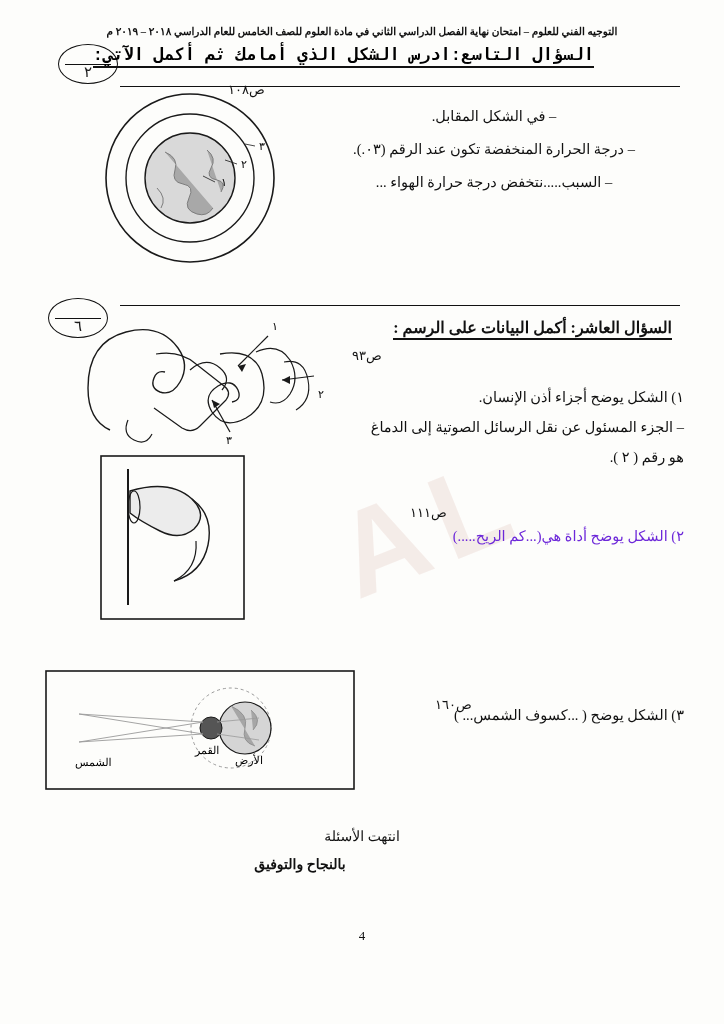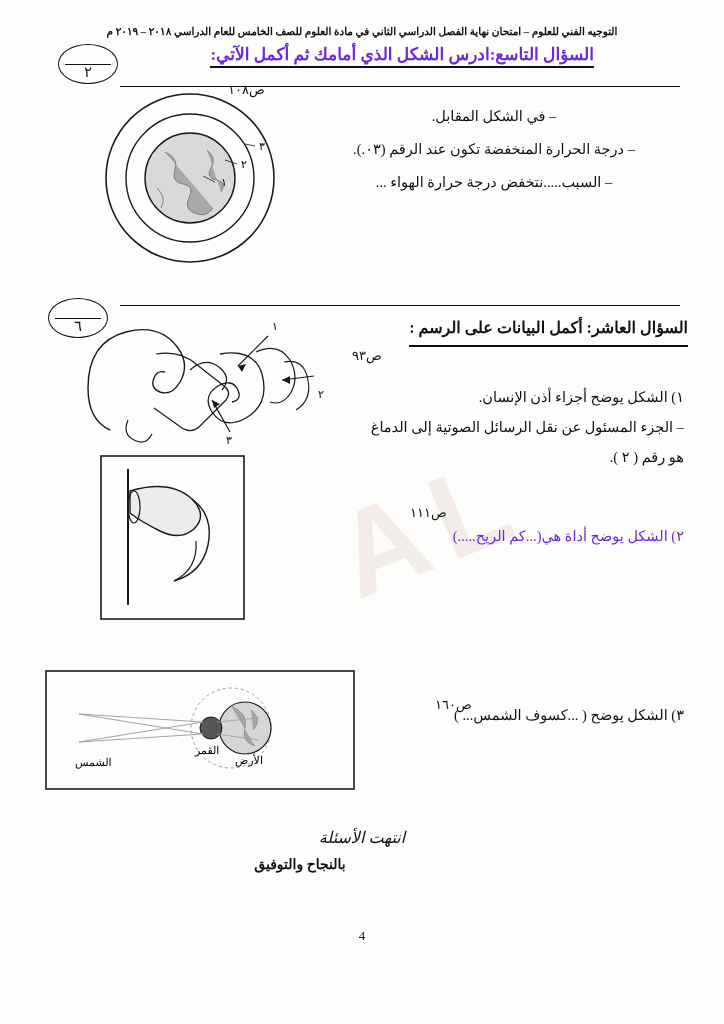--- a/index.html
+++ b/index.html
@@ -53,24 +53,25 @@
   }
 
   
   .q9-title {
     position: absolute;
     top: 44px;
     right: 130px;
     direction: rtl;
     font-size: 17px;
     font-weight: bold;
-    color: #6d28d9;
+    color: #000000;
     border-bottom: 2px solid #111;
     padding-bottom: 1px;
     white-space: nowrap;
+    font-family: Liberation Mono, monospace;
   }
   .mark-oval {
     position: absolute;
     width: 58px;
     height: 38px;
     border: 1.5px solid #111;
     border-radius: 50%;
     display: flex;
     align-items: center;
     justify-content: center;
@@ -126,27 +127,27 @@
     font-size: 14.5px;
     line-height: 33px;
     color: #111;
   }
   .q9-lines div { white-space: nowrap; }
 
   
   .q10-title {
     position: absolute;
     top: 318px;
-    right: 36px;
+    right: 52px;
     direction: rtl;
     font-size: 16px;
     font-weight: bold;
     color: #111;
     border-bottom: 2px solid #111;
-    padding-bottom: 8px;
+    padding-bottom: 1px;
     white-space: nowrap;
   }
   .q10-block {
     position: absolute;
     top: 382px;
     right: 40px;
     width: 340px;
     direction: rtl;
     text-align: right;
     font-size: 14.5px;
@@ -174,23 +175,22 @@
   }
 
   
   .footer-1 {
     position: absolute;
     top: 828px;
     left: 0;
     width: 724px;
     text-align: center;
     direction: rtl;
-    font-size: 16px;
-    color: #111;
-    font-style: italic;
+    font-size: 14px;
+    color: #111;
   }
   .footer-2 {
     position: absolute;
     top: 856px;
     left: 0;
     width: 600px;
     text-align: center;
     direction: rtl;
     font-size: 14px;
     font-weight: bold;

